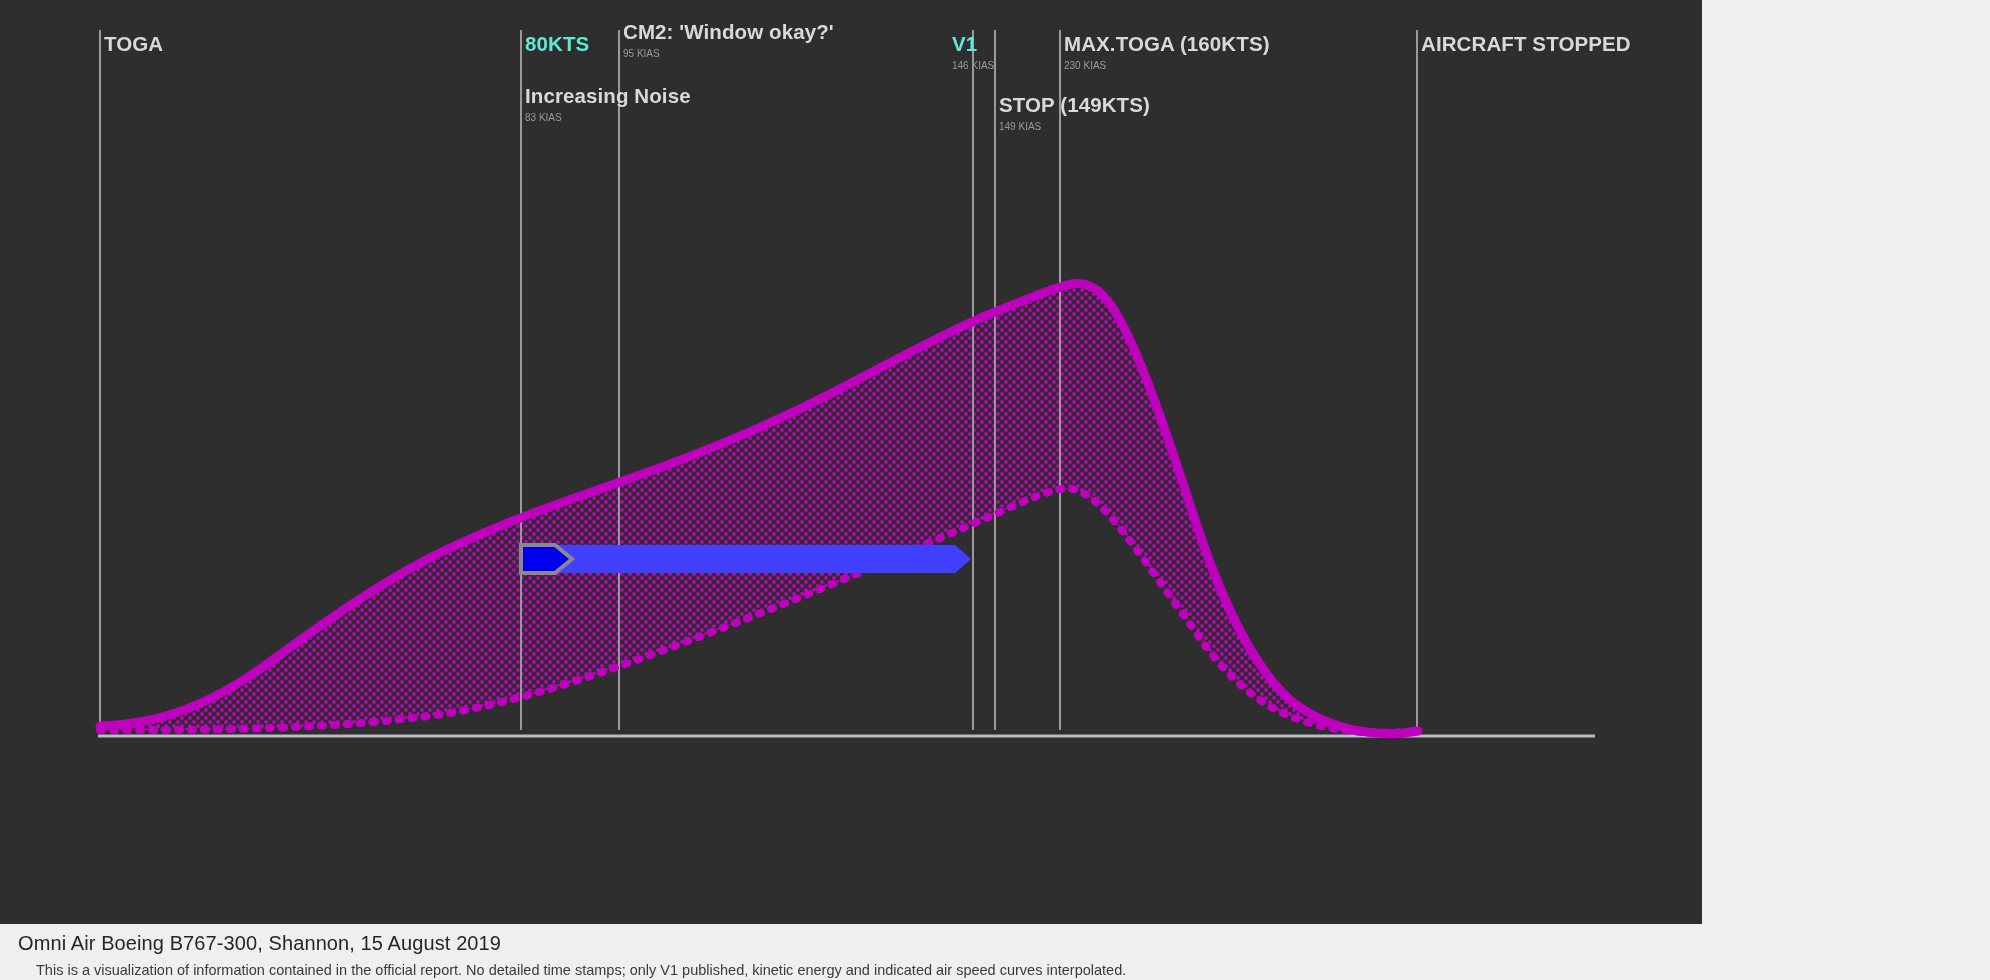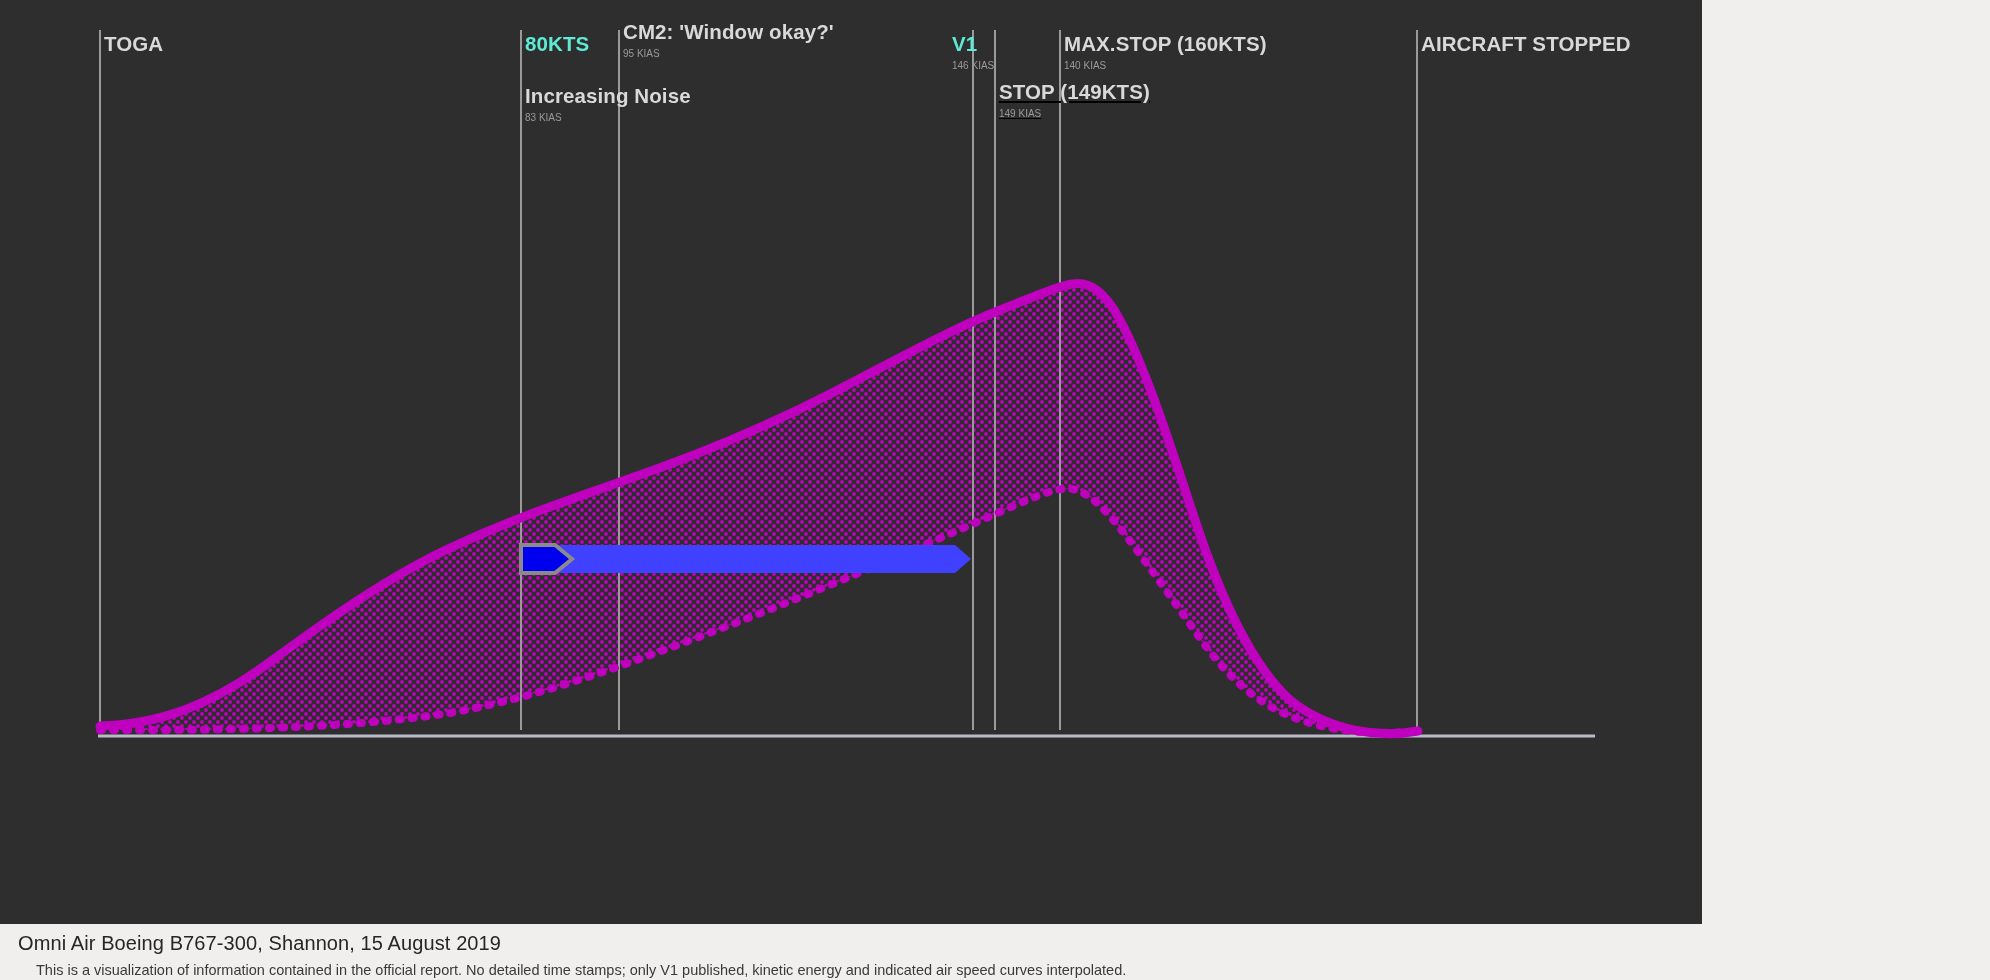--- a/index.html
+++ b/index.html
@@ -163,28 +163,28 @@
     <div class="event" style="left:623px;top:22px;">
       <span class="ev-title">CM2: 'Window okay?'</span>
       <span class="ev-sub">95 KIAS</span>
     </div>
 
     <div class="event" style="left:952px;top:34px;">
       <span class="ev-title accent">V1</span>
       <span class="ev-sub">146 KIAS</span>
     </div>
 
-    <div class="event" style="left:999px;top:82px;text-decoration:underline;">
+    <div class="event" style="left:999px;top:95px;">
       <span class="ev-title">STOP (149KTS)</span>
       <span class="ev-sub">149 KIAS</span>
     </div>
 
     <div class="event" style="left:1064px;top:34px;">
-      <span class="ev-title">MAX.STOP (160KTS)</span>
-      <span class="ev-sub">140 KIAS</span>
+      <span class="ev-title">MAX.TOGA (160KTS)</span>
+      <span class="ev-sub">230 KIAS</span>
     </div>
 
     <div class="event" style="left:1421px;top:34px;">
       <span class="ev-title">AIRCRAFT STOPPED</span>
     </div>
 
   </div>
 
   <div class="caption">
     <div class="caption-title">Omni Air Boeing B767-300, Shannon, 15 August 2019</div>

